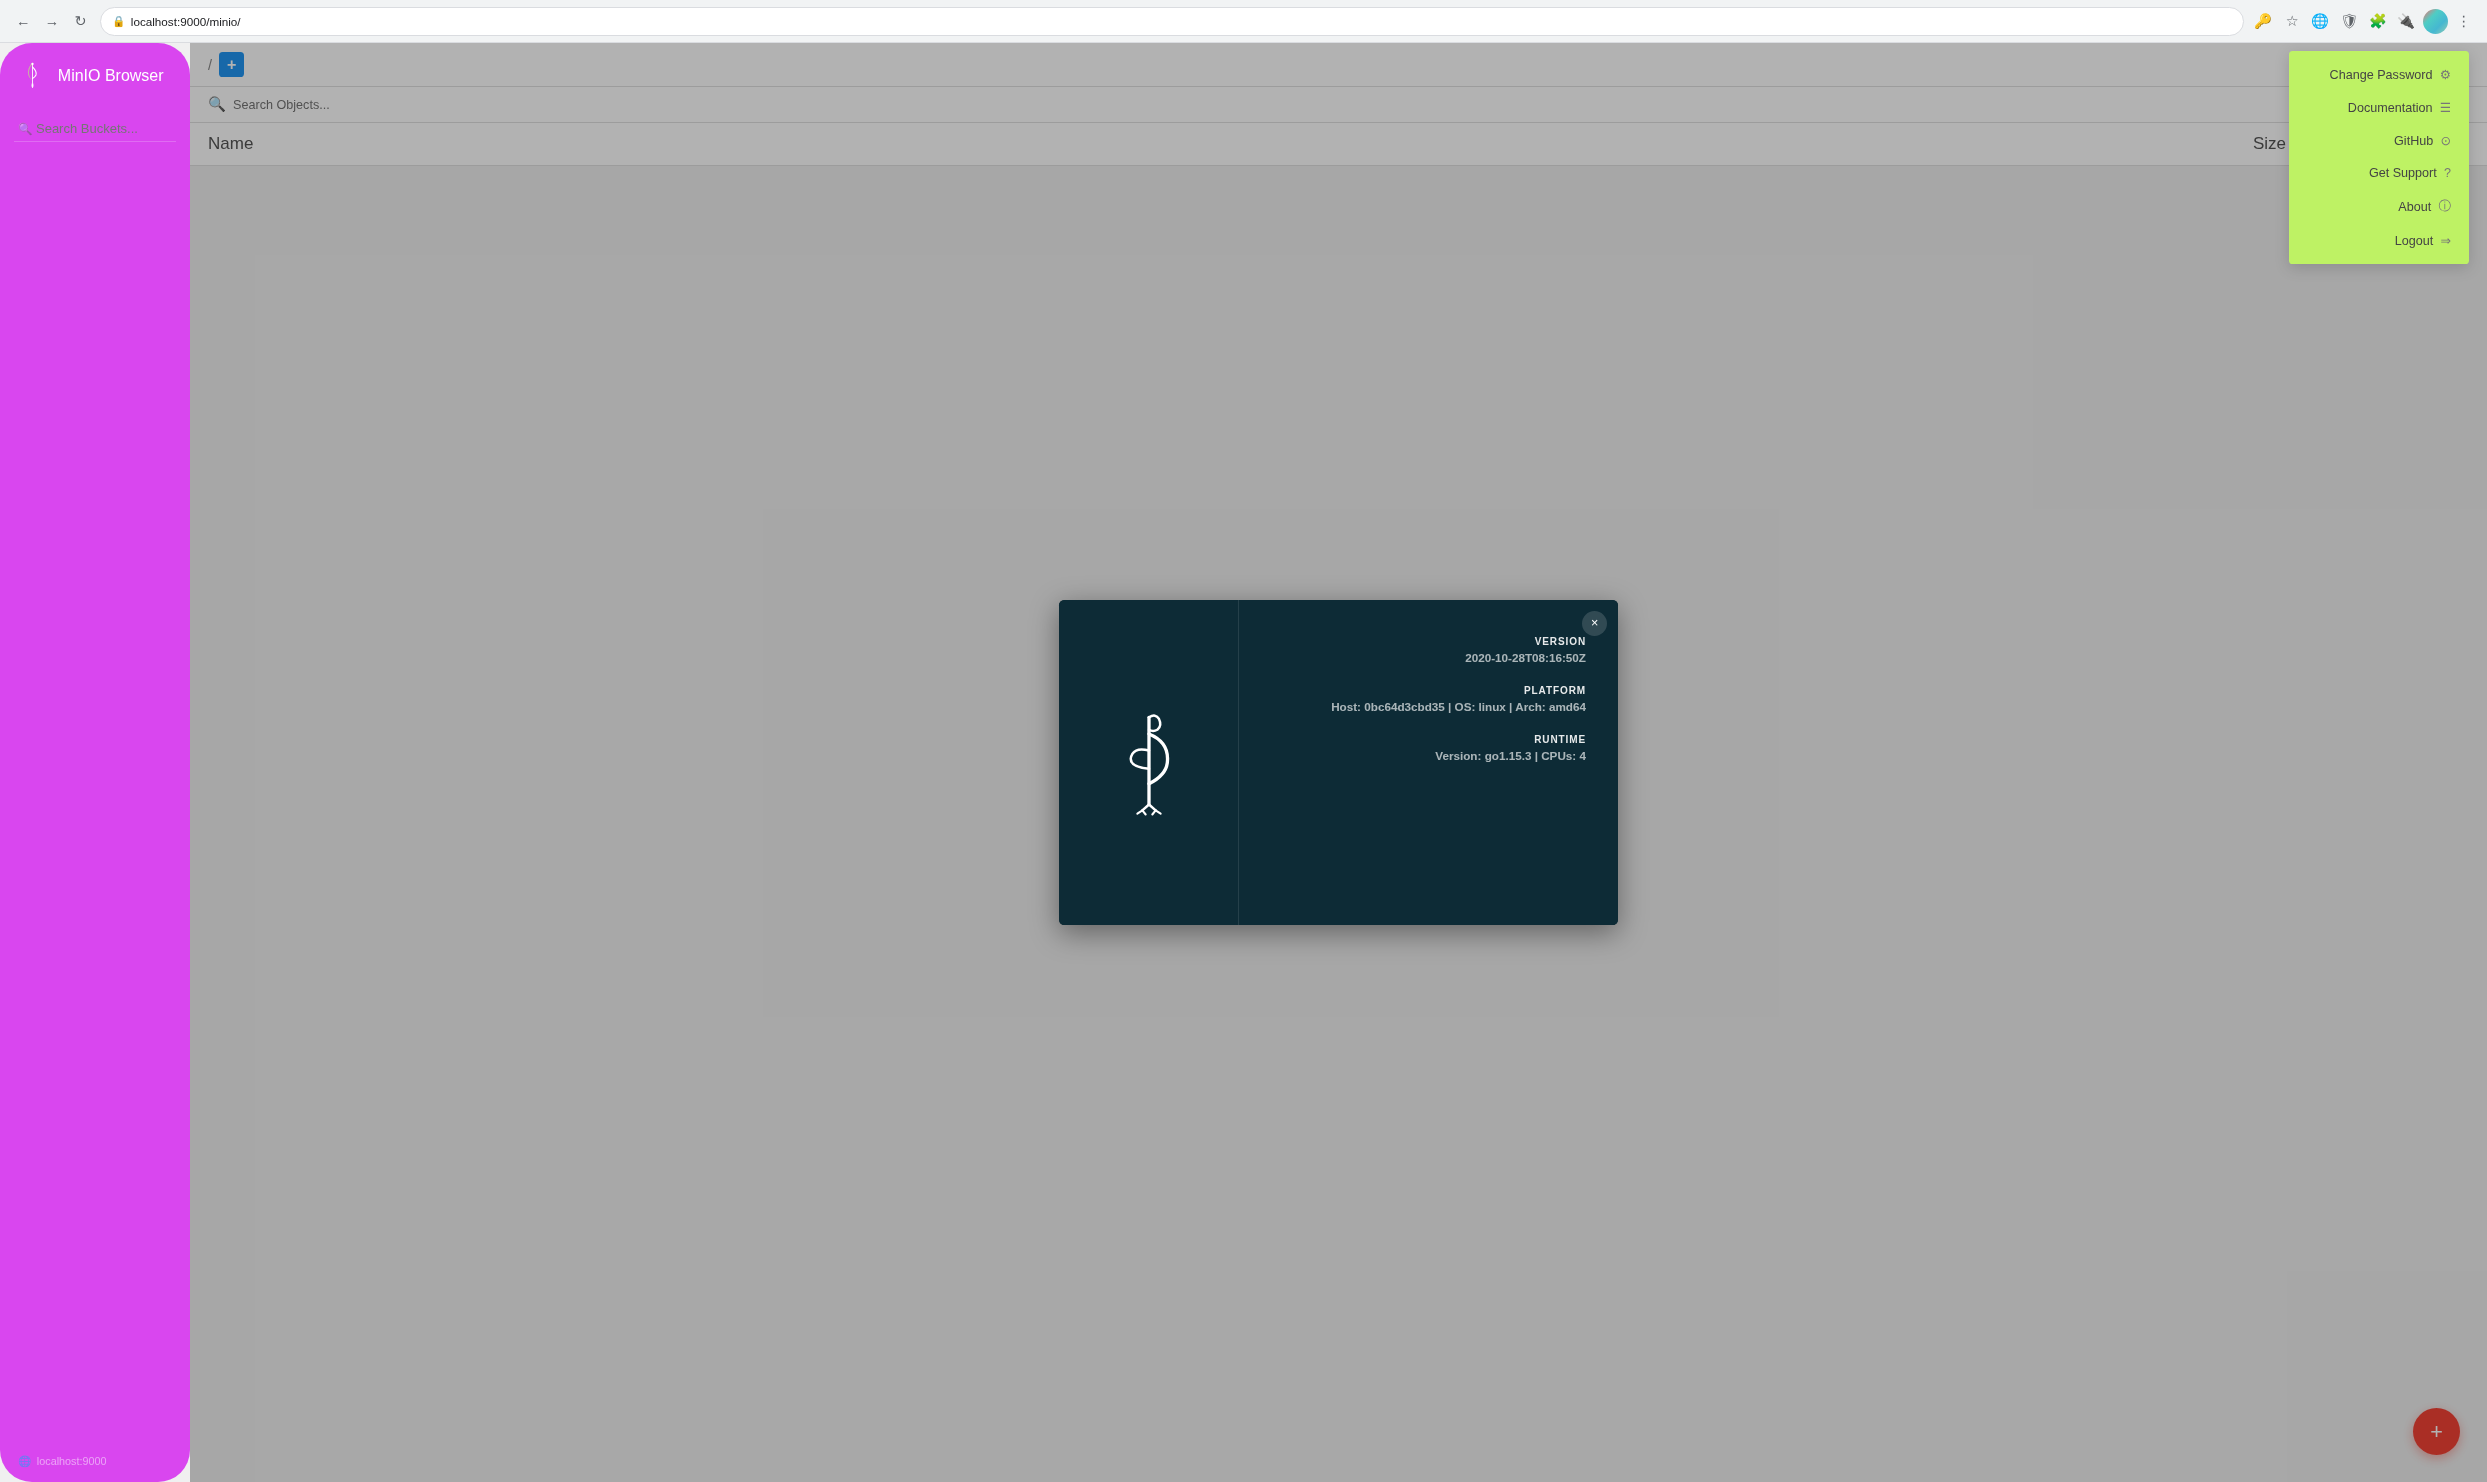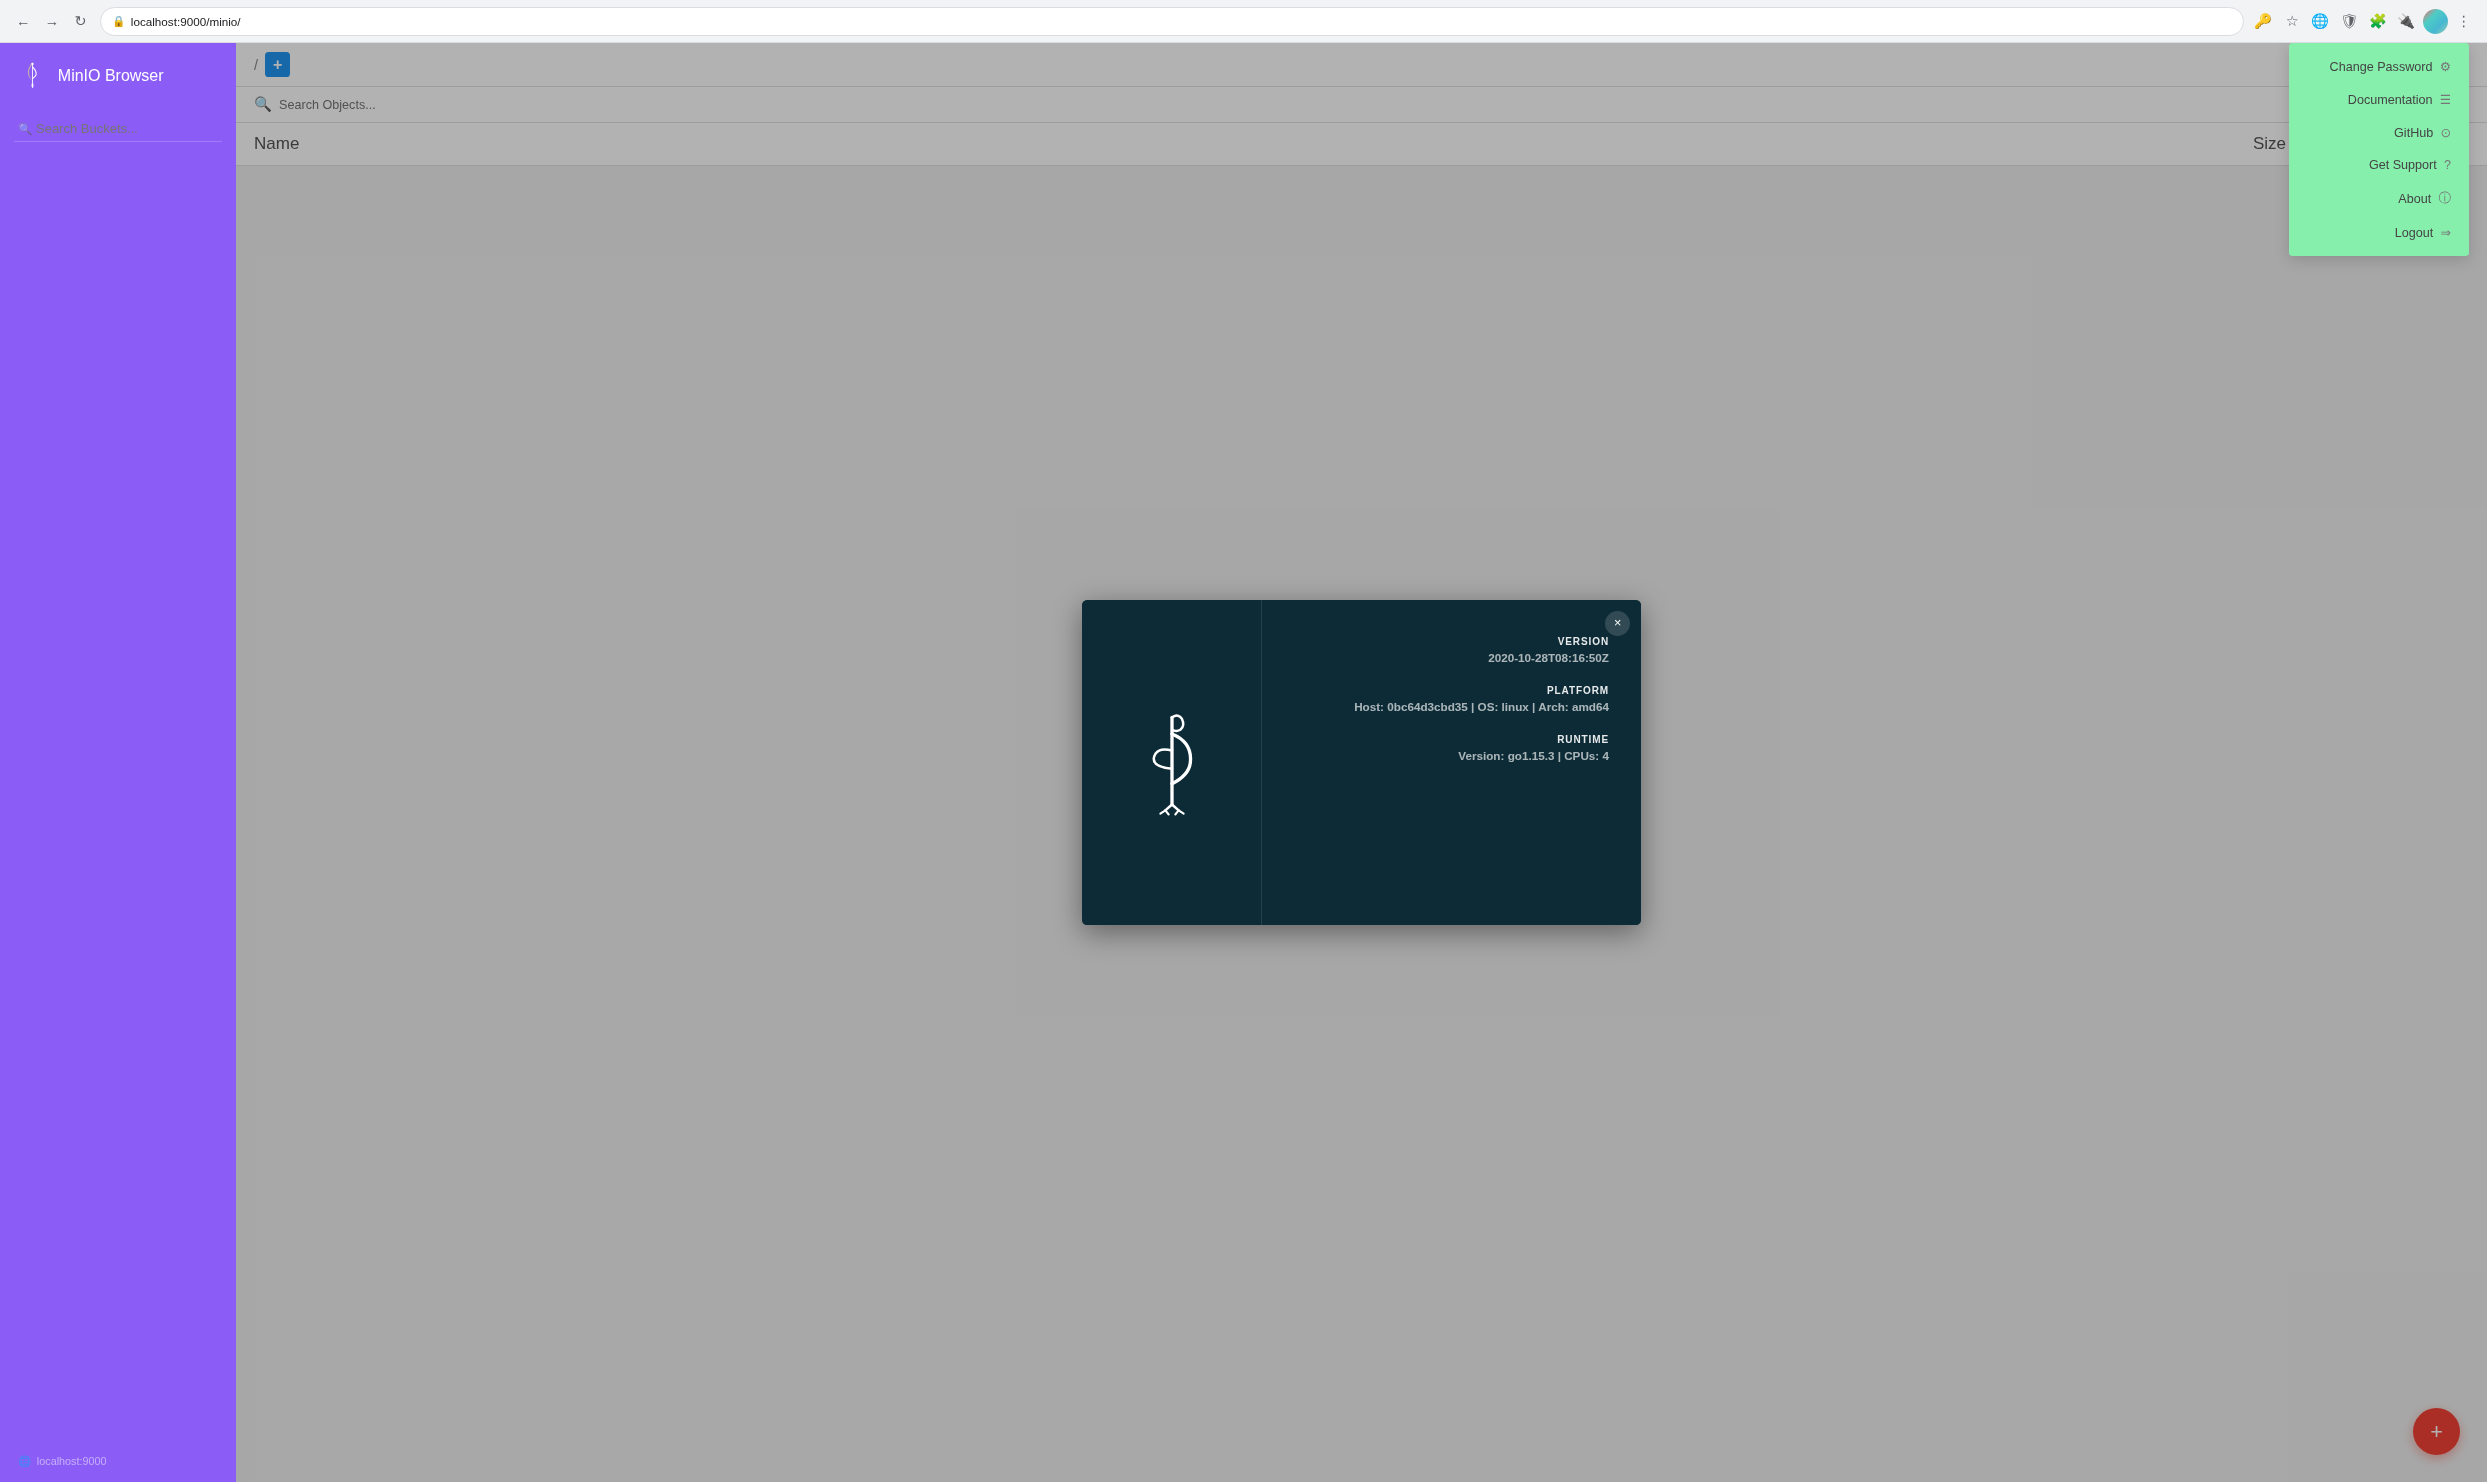--- a/index.html
+++ b/index.html
@@ -42,26 +42,27 @@
 
     
     .app-container {
       display: flex;
       flex: 1;
       overflow: hidden;
     }
 
     
     .sidebar {
-      width: 236px;
-      background: #8b5cf6;
+      width: 190px;
+      background: #d946ef;
       flex-shrink: 0;
       display: flex;
       flex-direction: column;
       color: white;
+      border-radius: 32px;
     }
     .sidebar-header {
       display: flex;
       align-items: center;
       padding: 18px 18px;
       gap: 10.8px;
     }
     .sidebar-title {
       font-size: 16px;
       font-weight: 500;
@@ -148,23 +149,23 @@
       font-size: 17px;
       color: #555;
     }
     .col-name { flex: 1; }
     .col-size { width: 108px; }
     .col-last { width: 108px; }
 
     
     .dropdown-menu {
       position: absolute;
-      top: 0px;
+      top: 8px;
       right: 18px;
-      background: #86efac;
+      background: #bef264;
       border-radius: 3.6px;
       box-shadow: 0 3.6px 14.4px rgba(0,0,0,0.15);
       padding: 7.2px 0;
       min-width: 180px;
       z-index: 100;
     }
     .dropdown-item {
       display: flex;
       align-items: center;
       justify-content: flex-end;

